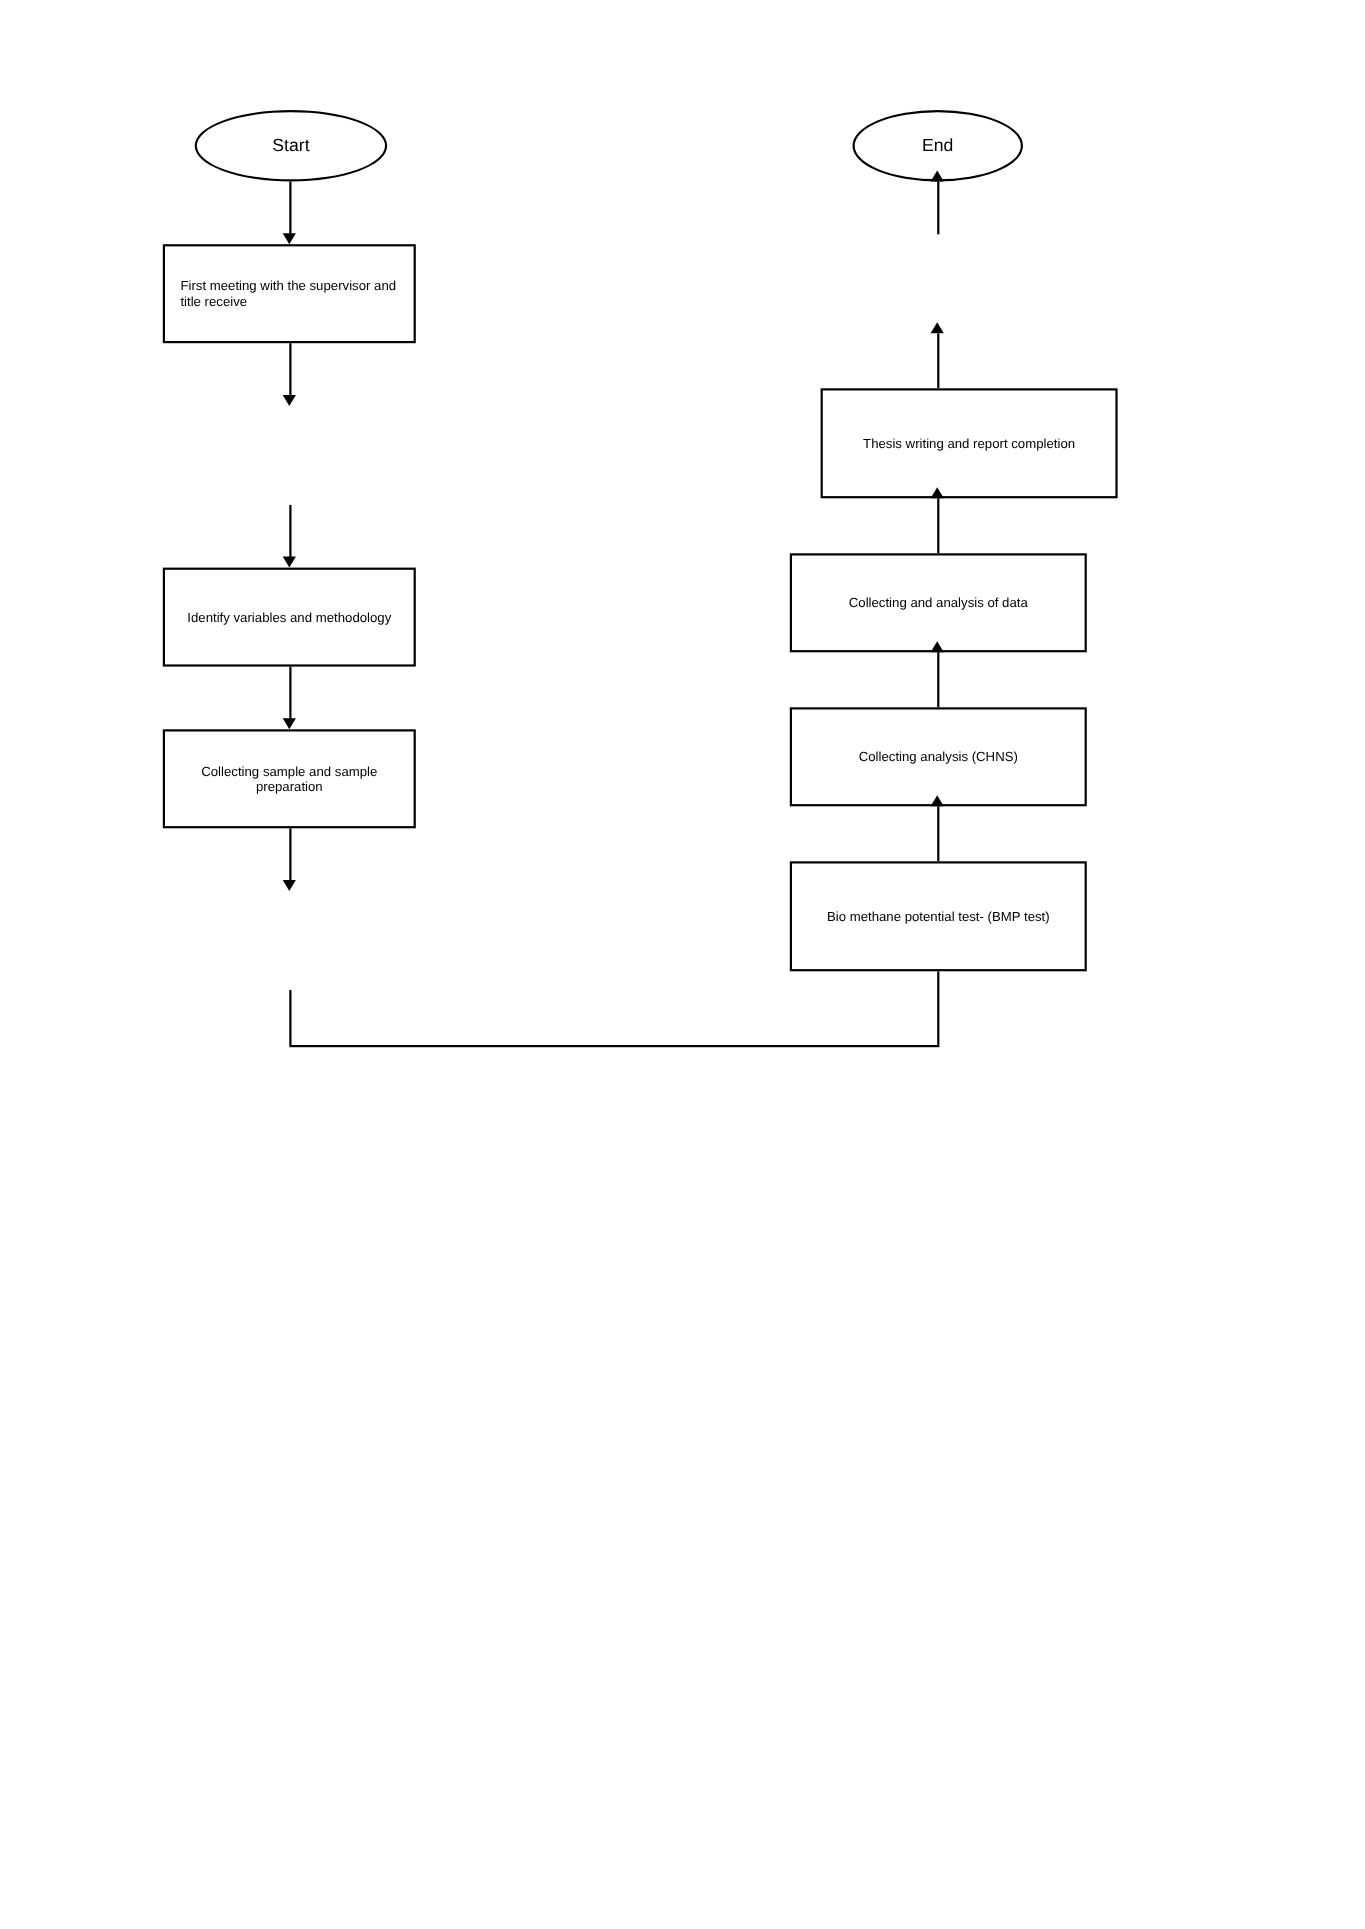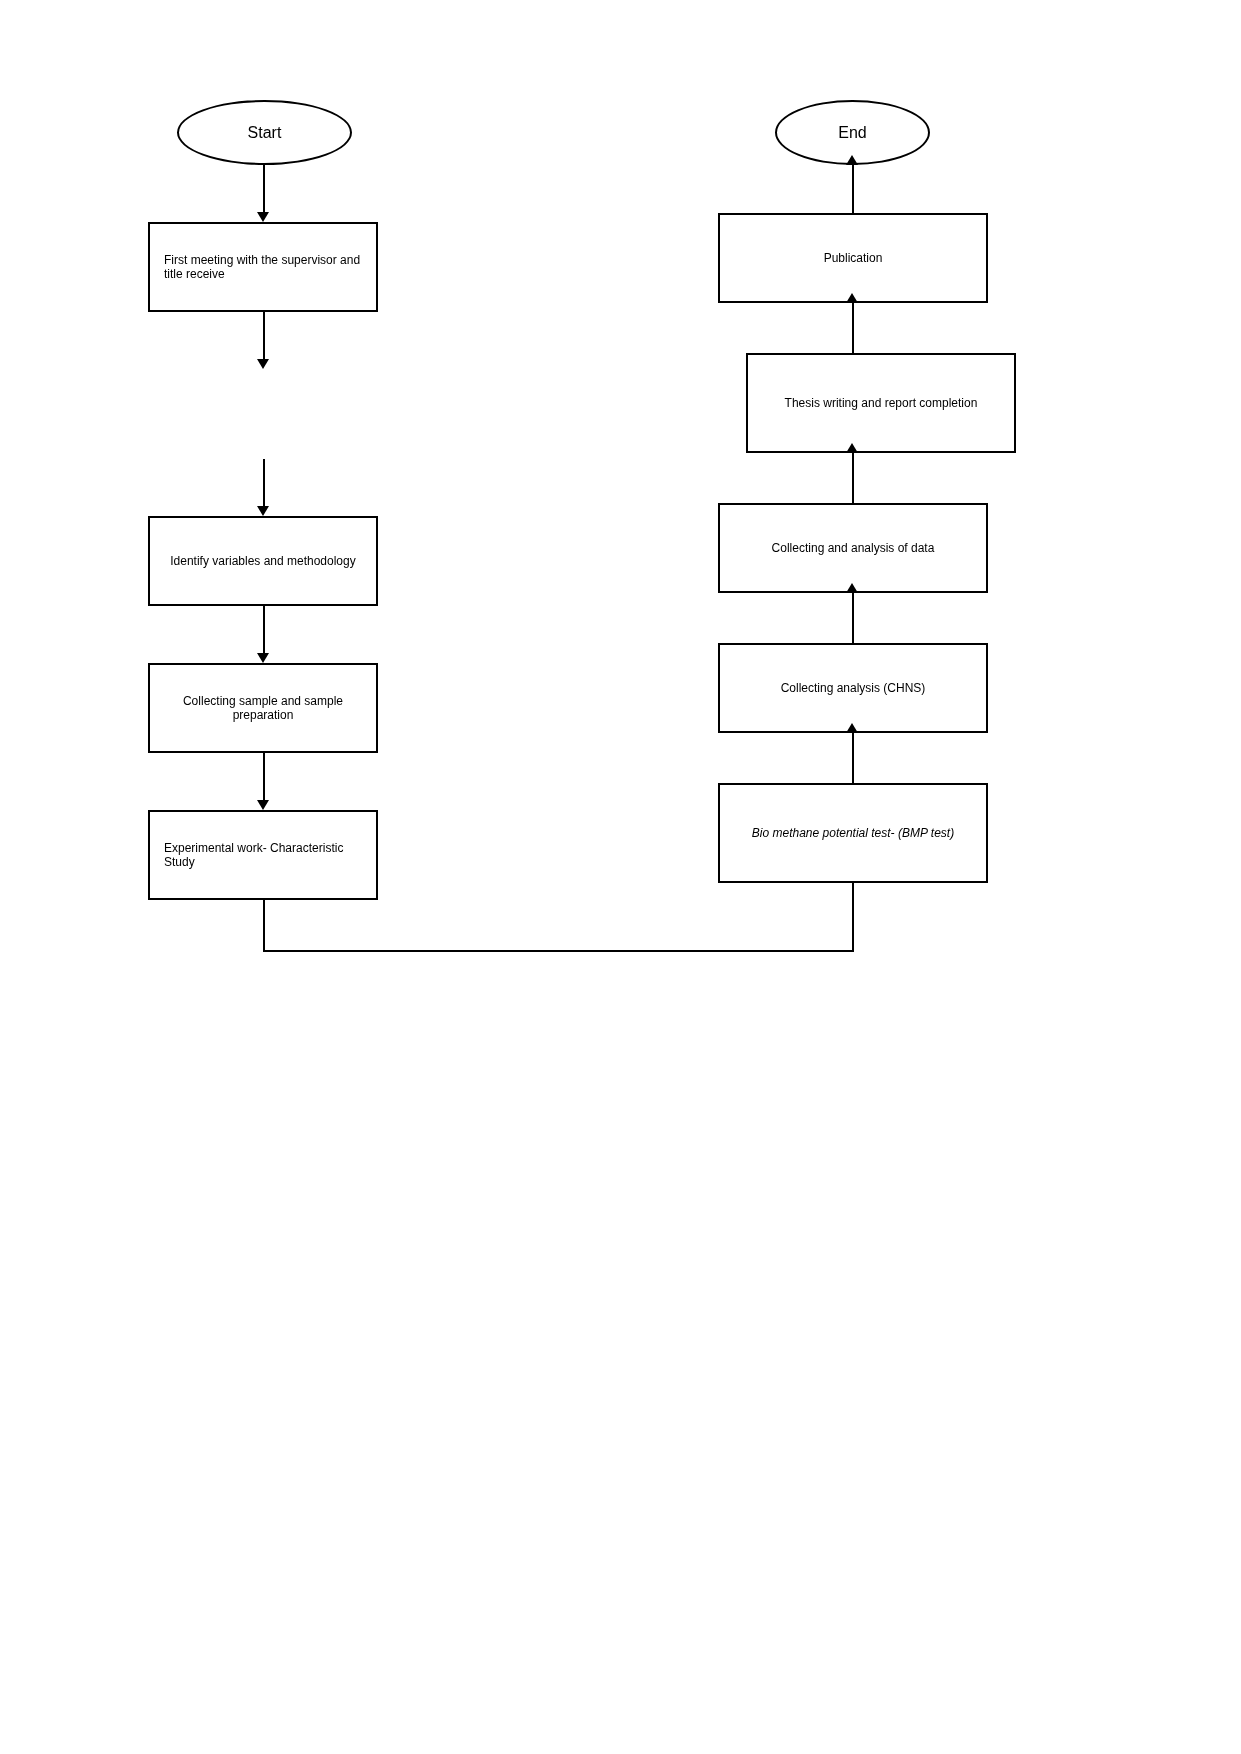--- a/index.html
+++ b/index.html
@@ -95,34 +95,28 @@
   <div class="vline" style="left:263px; top:606px; height:50px;"></div>
   <div class="arrowhead-down" style="left:257px; top:653px;"></div>
 
   <div class="rect" style="left:148px; top:663px; width:230px; height:90px; text-align:center; padding:10px 14px;">
     <span>Collecting sample and sample preparation</span>
   </div>
 
   <div class="vline" style="left:263px; top:753px; height:50px;"></div>
   <div class="arrowhead-down" style="left:257px; top:800px;"></div>
 
-  <div class="rect" style="left:148px; top:810px; width:230px; height:90px; text-align:left; padding:10px 14px;">
-    <span>Experimental work- Characteristic Study</span>
-  </div>
 
   <div class="oval" style="left:775px; top:100px; width:155px; height:65px;">
     <span>End</span>
   </div>
 
   <div class="vline" style="left:852px; top:165px; height:48px;"></div>
   <div class="arrowhead-up" style="left:846px; top:155px;"></div>
 
-  <div class="rect" style="left:718px; top:213px; width:270px; height:90px;">
-    <span>Publication</span>
-  </div>
 
   <div class="vline" style="left:852px; top:303px; height:50px;"></div>
   <div class="arrowhead-up" style="left:846px; top:293px;"></div>
 
   <div class="rect" style="left:718px; top:353px; width:270px; height:100px;margin-left:28px;">
     <span>Thesis writing and report completion</span>
   </div>
 
   <div class="vline" style="left:852px; top:453px; height:50px;"></div>
   <div class="arrowhead-up" style="left:846px; top:443px;"></div>
@@ -134,21 +128,21 @@
   <div class="vline" style="left:852px; top:593px; height:50px;"></div>
   <div class="arrowhead-up" style="left:846px; top:583px;"></div>
 
   <div class="rect" style="left:718px; top:643px; width:270px; height:90px;">
     <span>Collecting analysis (CHNS)</span>
   </div>
 
   <div class="vline" style="left:852px; top:733px; height:50px;"></div>
   <div class="arrowhead-up" style="left:846px; top:723px;"></div>
 
-  <div class="rect" style="left:718px; top:783px; width:270px; height:100px; text-align:left; padding:10px 14px;font-style:italic;">
+  <div class="rect" style="left:718px; top:783px; width:270px; height:100px; text-align:left; padding:10px 14px;">
     <span>Bio methane potential test- (BMP test)</span>
   </div>
 
   <div class="vline" style="left:263px; top:900px; height:50px;"></div>
 
   <div class="hline" style="left:263px; top:950px; width:591px;"></div>
 
   <div class="vline" style="left:852px; top:883px; height:67px;"></div>
 
 </div>

